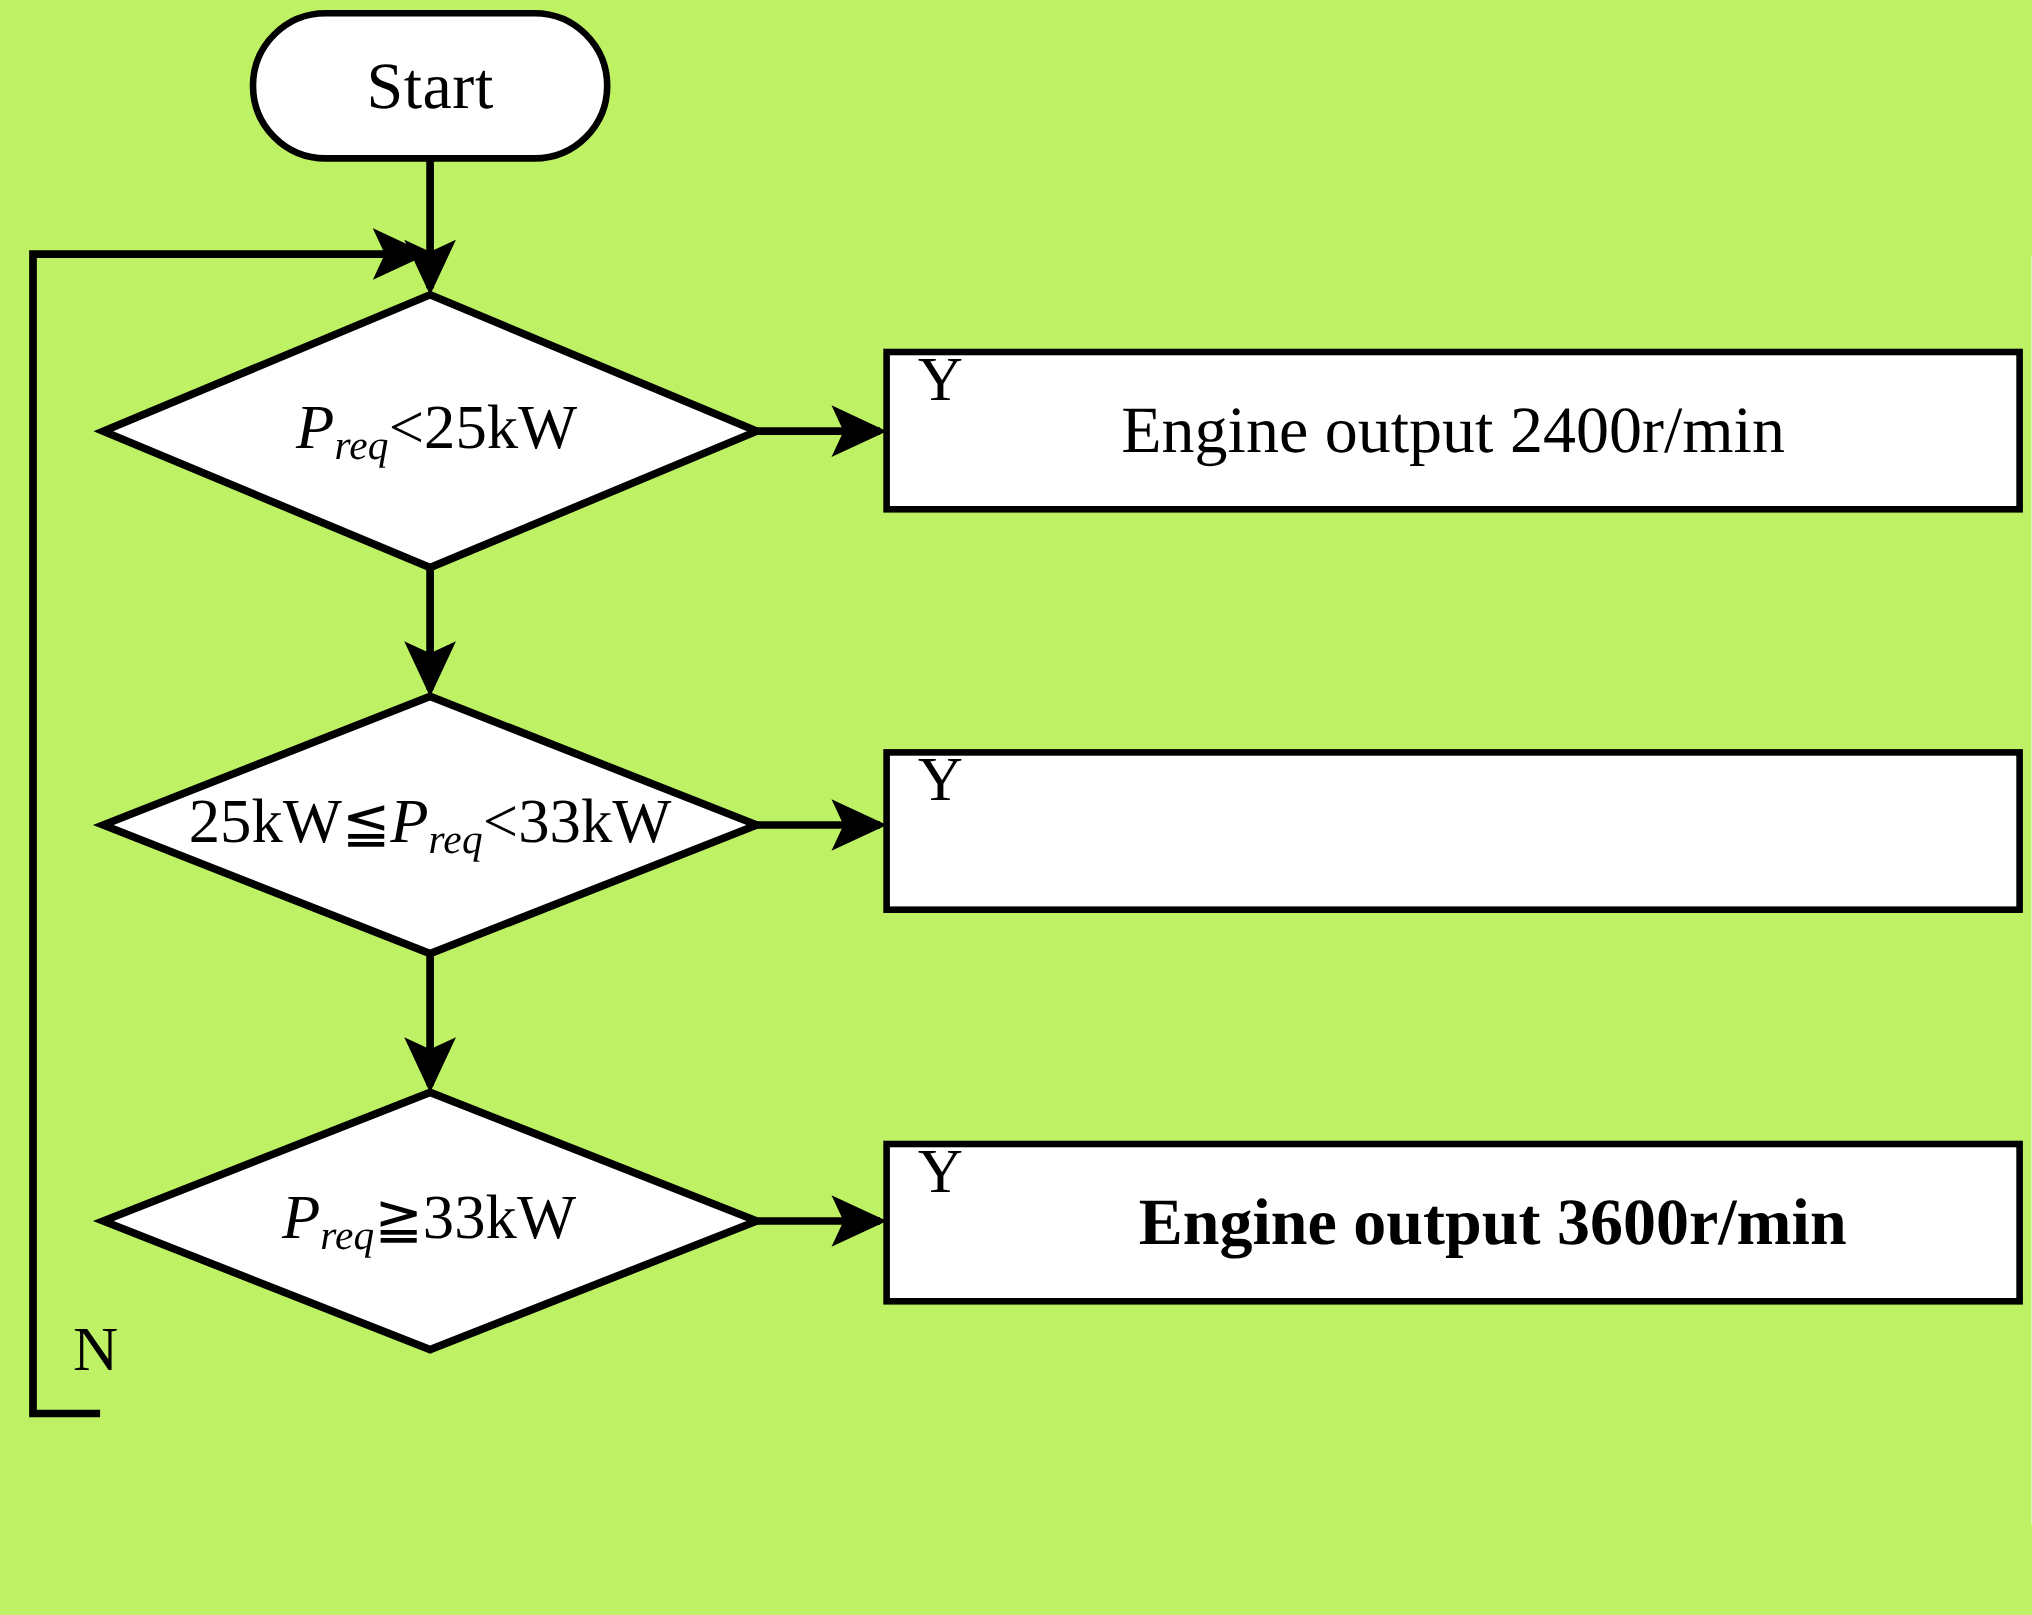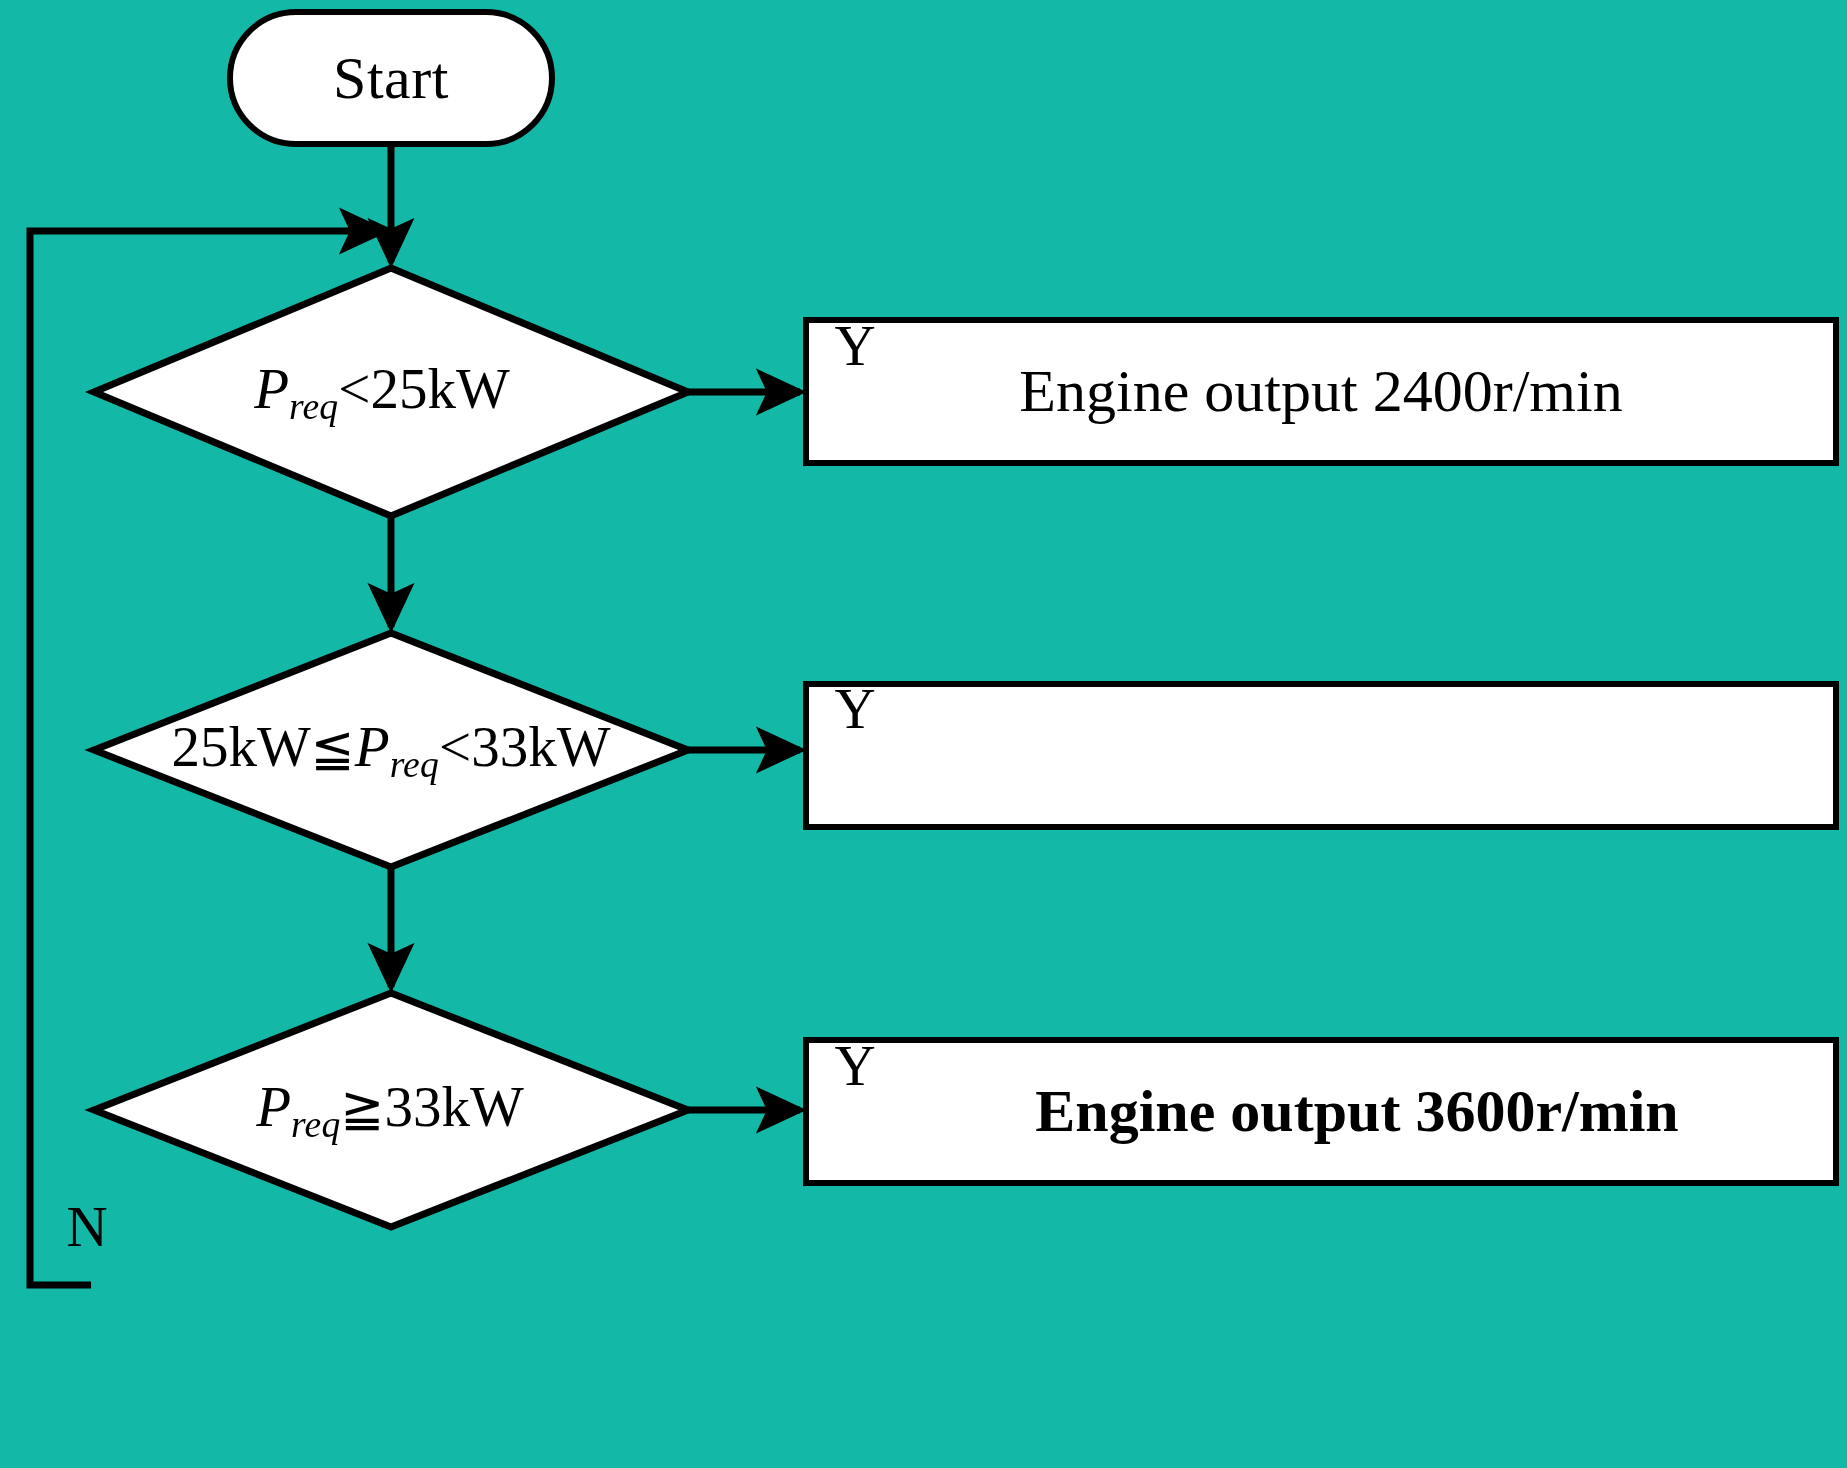--- a/index.html
+++ b/index.html
@@ -8,21 +8,21 @@
     padding: 0;
     background: #ffffff;
   }
   body {
     font-family: "Liberation Serif", "DejaVu Serif", serif;
   }
   #canvas {
     position: relative;
     width: 1847px;
     height: 1468px;
-    background: #14b8a6;
+    background: #bef264;
     overflow: hidden;
   }
   #flow-svg {
     position: absolute;
     left: 0;
     top: 0;
     width: 1847px;
     height: 1468px;
   }
   .shape-text {
@@ -97,21 +97,21 @@
 
     <polyline points="688,392 800,392" fill="none" stroke="#000000" stroke-width="7" marker-end="url(#arrowhead)"></polyline>
 
     <polyline points="688,750 800,750" fill="none" stroke="#000000" stroke-width="7" marker-end="url(#arrowhead)"></polyline>
 
     <polyline points="688,1110 800,1110" fill="none" stroke="#000000" stroke-width="7" marker-end="url(#arrowhead)"></polyline>
   </svg>
 
   <div class="shape-text txt-start" style="left:230px; top:12px; width:322px; height:132px;">Start</div>
 
-  <div class="shape-text txt-decision" style="left:132px; top:352px; width:500px; height:80px;">
+  <div class="shape-text txt-decision" style="left:147px; top:352px; width:500px; height:80px;">
     <span><span class="ital">P</span><span class="sub">req</span><span>&lt;</span><span>25kW</span></span>
   </div>
 
   <div class="shape-text txt-decision" style="left:115px; top:710px; width:552px; height:80px;text-align:center;">
     <span><span>25kW</span><span class="cjk-rel">≦</span><span class="ital">P</span><span class="sub">req</span><span>&lt;</span><span>33kW</span></span>
   </div>
 
   <div class="shape-text txt-decision" style="left:140px; top:1070px; width:500px; height:80px;">
     <span><span class="ital">P</span><span class="sub">req</span><span class="cjk-rel">≧</span><span>33kW</span></span>
   </div>

